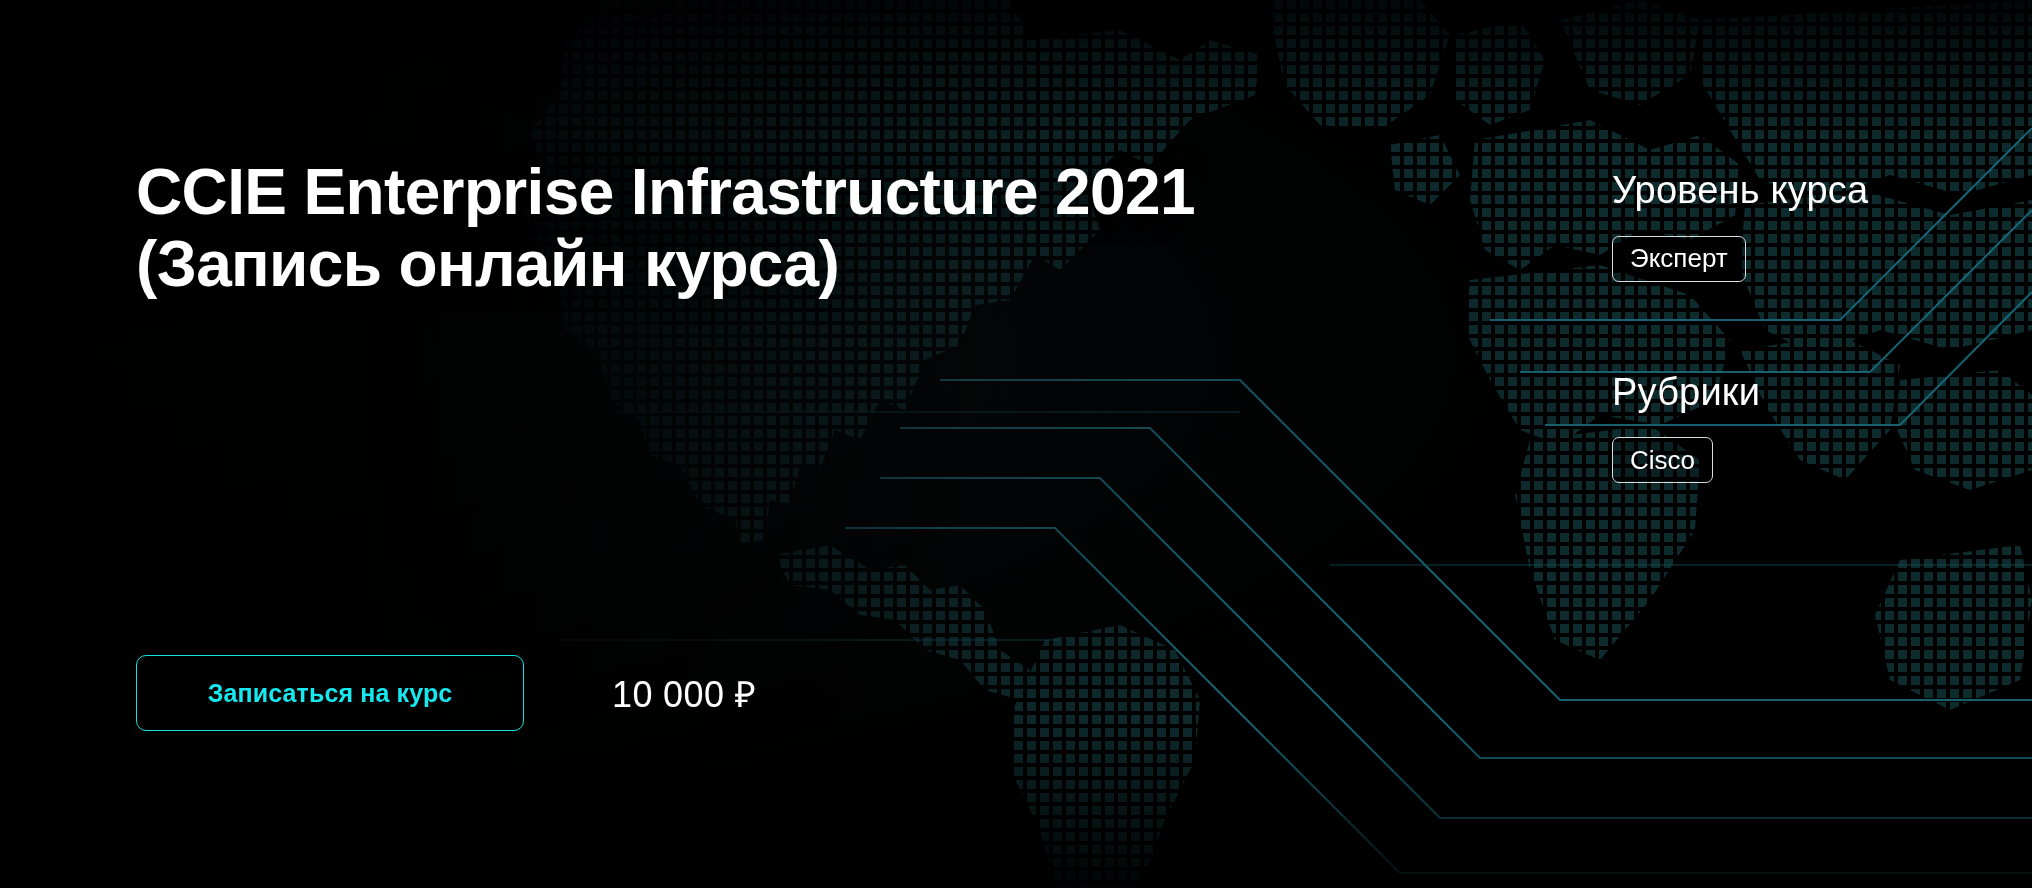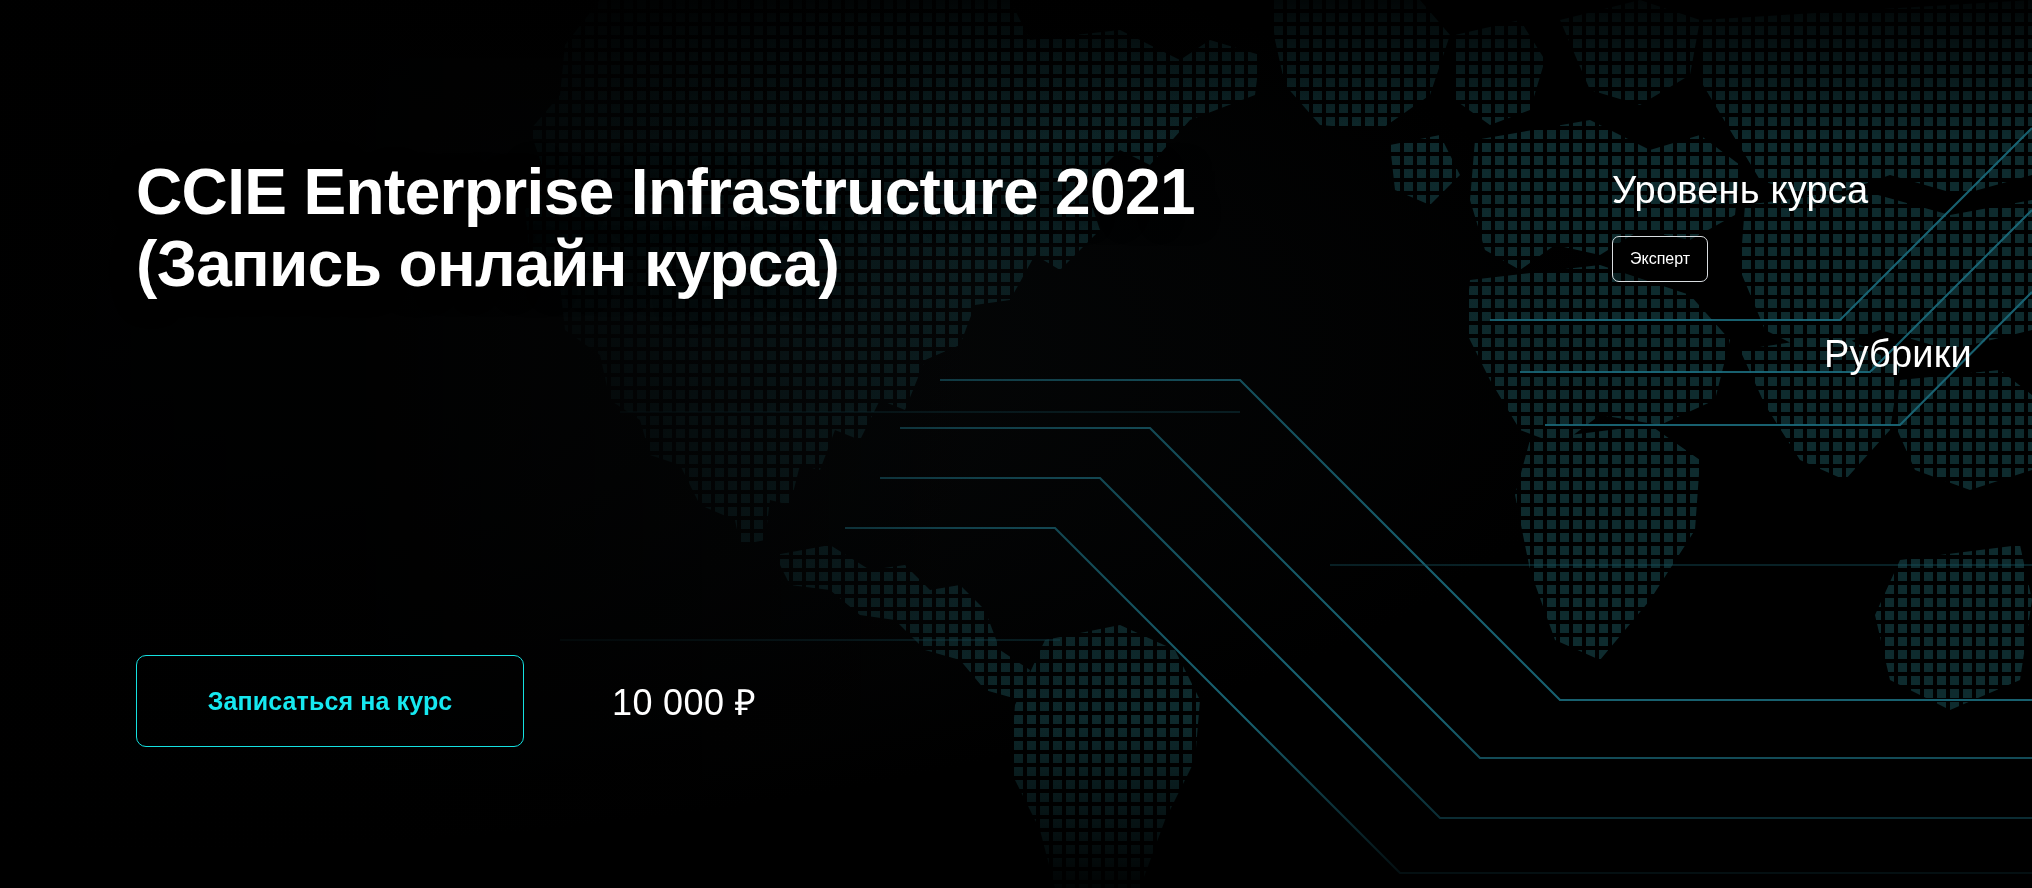--- a/index.html
+++ b/index.html
@@ -88,21 +88,21 @@
     display: flex;
     align-items: center;
     gap: 88px;
   }
 
   .cta-button {
     display: inline-flex;
     align-items: center;
     justify-content: center;
     min-width: 388px;
-    height: 92px;
+    height: 76px;
     padding: 0 36px;
     border: 1.5px solid #15e1e1;
     border-radius: 10px;
     background: transparent;
     color: #16e8f0;
     font-family: "Liberation Sans", sans-serif;
     font-size: 25px;
     font-weight: 700;
     letter-spacing: 0.005em;
     cursor: pointer;
@@ -117,21 +117,21 @@
     white-space: nowrap;
   }
 
   
   .meta-col {
     position: absolute;
     left: 1612px;
     top: 168px;
     width: 360px;
   }
-  .meta-group + .meta-group { margin-top: 50px; text-align: right; }
+  .meta-group + .meta-group { margin-top: 88px; }
 
   .meta-title {
     color: #ffffff;
     font-size: 38px;
     font-weight: 400;
     line-height: 1.2;
     letter-spacing: 0.005em;
     white-space: nowrap;
   }
 
@@ -143,21 +143,21 @@
   }
   .chip {
     display: inline-flex;
     align-items: center;
     justify-content: center;
     height: 46px;
     padding: 0 17px;
     border: 1px solid #d9dde0;
     border-radius: 7px;
     color: #ffffff;
-    font-size: 16px;
+    font-size: 26px;
     font-weight: 400;
     background: rgba(0,0,0,0.25);
     cursor: pointer;
     white-space: nowrap;
   }
 </style>
 </head>
 <body>
 
 <div class="hero">
@@ -272,17 +272,20 @@
 
       <div class="meta-group">
         <div class="meta-title">Уровень курса</div>
         <div class="chip-row">
           <span class="chip">Эксперт</span>
         </div>
       </div>
 
       <div class="meta-group">
         <div class="meta-title">Рубрики</div>
+        <div class="chip-row">
+          <span class="chip">Cisco</span>
+        </div>
       </div>
 
     </div>
   </div>
 </div>
 
 </body></html>

